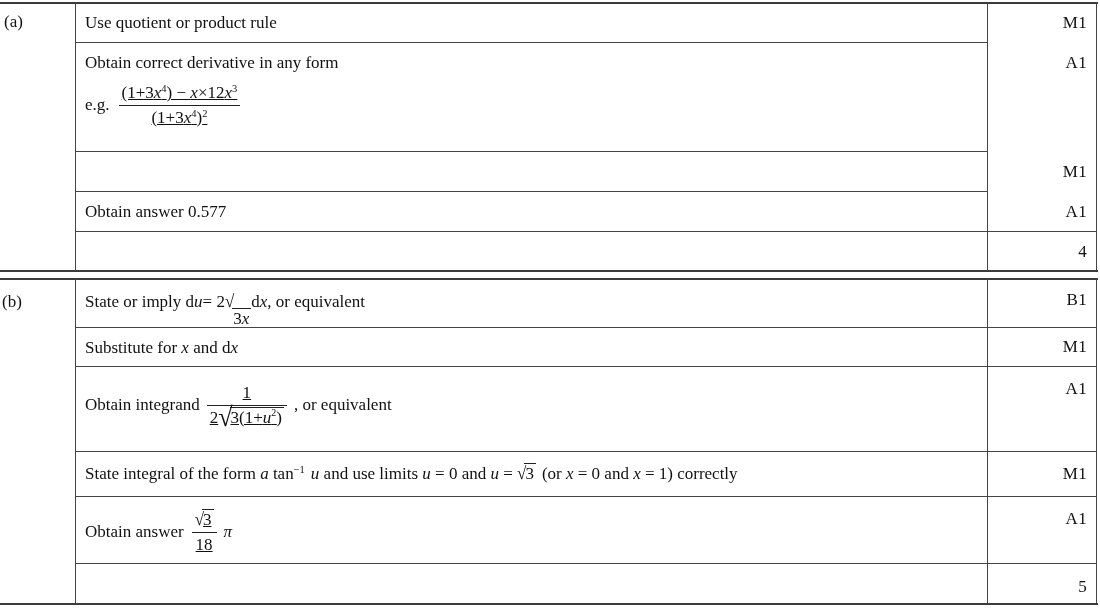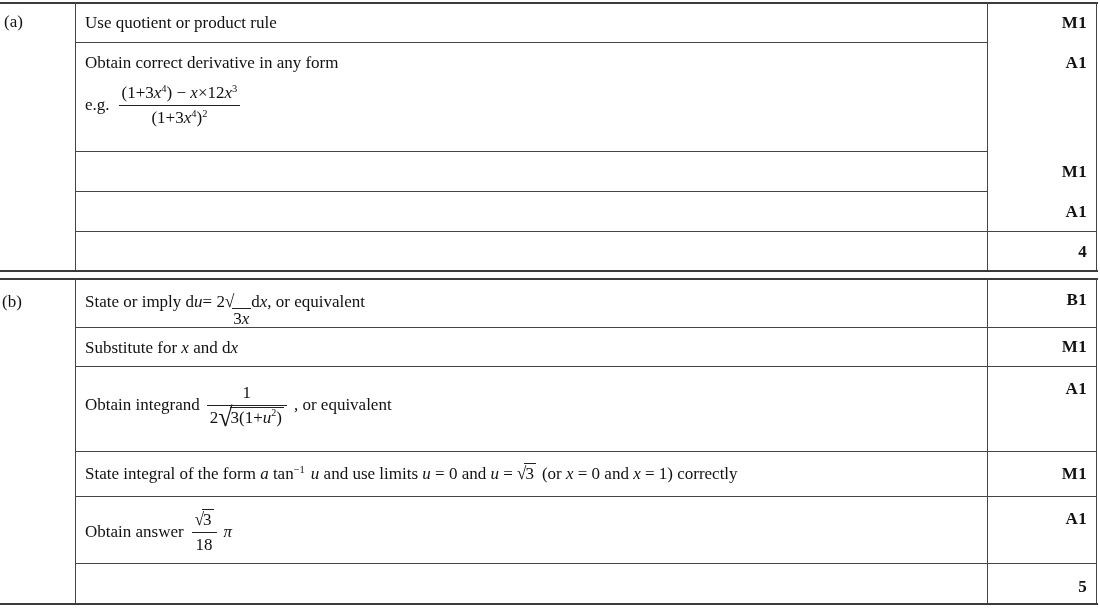--- a/index.html
+++ b/index.html
@@ -8,26 +8,26 @@
     width:1100px;height:609px;
     background:#ffffff;
     font-family:"Liberation Serif","DejaVu Serif",serif;
     font-size:17px;color:#111;
     overflow:hidden;
   }
   .hline{position:absolute;background:#454545;height:1.4px;}
   .hline.thick{height:2px;background:#3b3b3b;}
   .vline{position:absolute;background:#454545;width:1.4px;}
   .txt{position:absolute;white-space:nowrap;}
-  .mark{position:absolute;right:13px;font-weight:bold;letter-spacing:0.3px;}
+  .mark{position:absolute;right:13px;font-weight:normal;letter-spacing:0.3px;}
   .v{font-style:italic;font-family:"Liberation Serif","DejaVu Serif",serif;}
   sup.s{font-size:10.5px;vertical-align:6px;line-height:0;}
   sup.s2{font-size:10px;vertical-align:7px;line-height:0;}
   .flexrow{position:absolute;display:flex;align-items:center;white-space:nowrap;}
-  .frac{display:inline-flex;flex-direction:column;align-items:center;margin:0 5px;line-height:1.25;}
+  .frac{display:inline-flex;flex-direction:column;align-items:center;margin:0 5px;line-height:1.25;text-decoration:underline;}
   .fbar{align-self:stretch;height:0;border-top:1.5px solid #222;margin:1px 0;}
   .fnum,.fden{padding:0 3px;white-space:nowrap;}
   .rt{display:inline-block;transform:scaleY(1.05);transform-origin:bottom;}
   .rt-big{font-size:26px;line-height:14px;position:relative;top:3px;margin-right:-1px;}
   .vinc{border-top:1.4px solid #222;padding:0 2px 0 1px;margin-left:-2px;margin-top:32px;}
   .gap-l{margin-left:6px;}
   .eg{margin-right:4px;}
   .pi{margin-left:3px;}
 </style>
 </head>
@@ -65,20 +65,21 @@
   <div class="flexrow" style="left:85px;top:74px;height:62px">
     <span class="eg">e.g.</span>
     <span class="frac">
       <span class="fnum"><span>(1+3</span><span class="v">x</span><sup class="s">4</sup><span>) − </span><span class="v">x</span><span>×12</span><span class="v">x</span><sup class="s">3</sup></span>
       <span class="fbar"></span>
       <span class="fden"><span>(1+3</span><span class="v">x</span><sup class="s">4</sup><span>)</span><sup class="s">2</sup></span>
     </span>
   </div>
 
 
+  <div class="txt" style="left:85px;top:202px">Obtain answer 0.577</div>
 
   <div class="mark" style="top:13px">M1</div>
   <div class="mark" style="top:53px">A1</div>
   <div class="mark" style="top:162px">M1</div>
   <div class="mark" style="top:202px">A1</div>
   <div class="mark" style="top:242px">4</div>
 
   <div class="txt" style="left:2px;top:292px">(b)</div>
 
   <div class="flexrow" style="left:85px;top:284px;height:36px">

